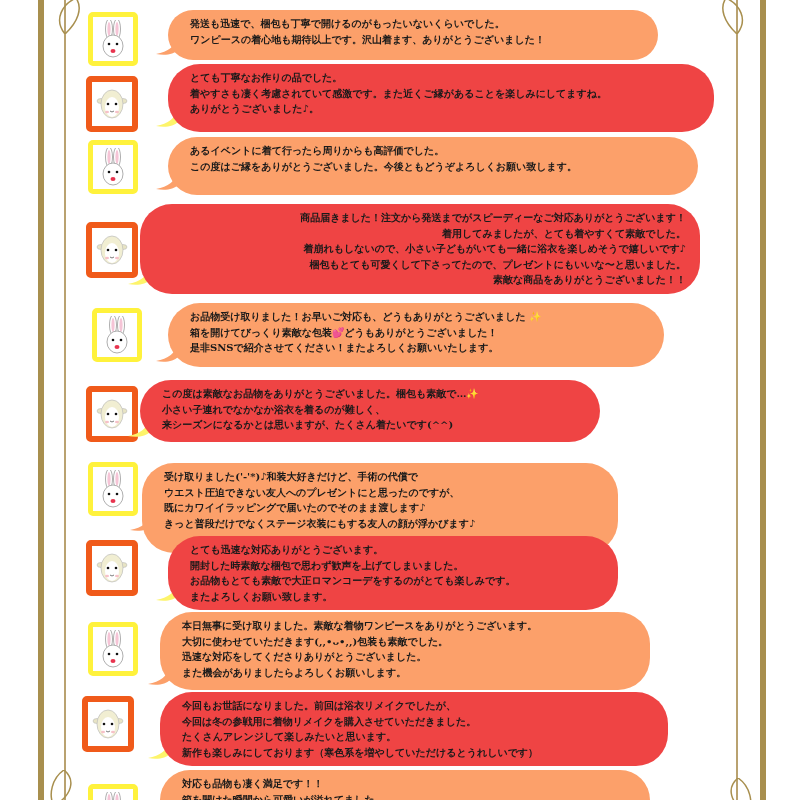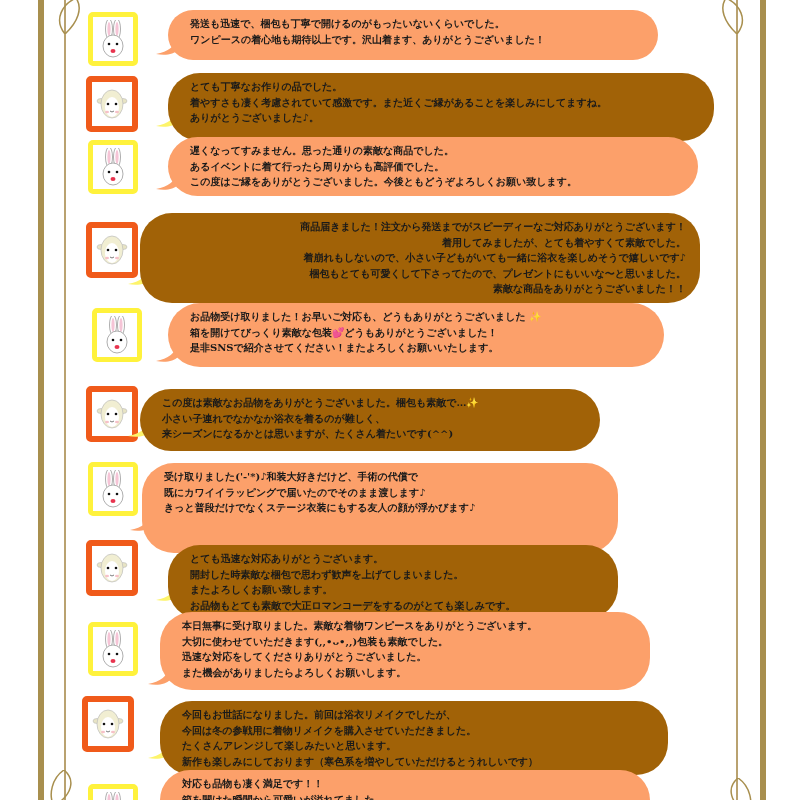--- a/index.html
+++ b/index.html
@@ -20,21 +20,21 @@
     background:#fff; display:flex; align-items:center; justify-content:center;
   }
   .avatar.rabbit { border:5px solid #fff23c; }
   .avatar.sheep  { border:6px solid #f05a1a; }
   .bubble {
     position:absolute; border-radius:32px;
     color:#1a1a1a; font-size:10px; line-height:15.6px; font-weight:bold;
     padding:6px 14px 6px 22px; box-sizing:border-box; white-space:nowrap;
   }
   .bubble.orange { background:#fca06a; }
-  .bubble.yellow { background:#a16207;margin-top:9px; }
+  .bubble.yellow { background:#ef4444; }
   .tail { position:absolute; width:22px; height:22px; }
   .bubble .line { display:block; }
 </style>
 </head>
 <body>
 
 <div class="frame-line frame-outer-l"></div>
 <div class="frame-line frame-inner-l"></div>
 <div class="frame-line frame-outer-r"></div>
 <div class="frame-line frame-inner-r"></div>
@@ -111,21 +111,20 @@
     <div class="review">
       <div class="avatar rabbit" style="left: 88px; top: 140px;">
         <svg width="36" height="38" viewBox="0 0 36 38">
           <use href="#rabbit"></use>
         </svg>
       </div>
       <svg class="tail" style="left: 156px; top: 169px;">
         <path d="M22 2 C20 12 12 18 0 20 C10 22 18 20 22 16 Z" fill="#fca06a"></path>
       </svg>
       <div class="bubble orange" style="left: 168px; top: 137px; width: 530px; min-height: 58px;">
-        <span class="line">遅くなってすみません。思った通りの素敵な商品でした。</span>
         <span class="line">あるイベントに着て行ったら周りからも高評価でした。</span>
         <span class="line">この度はご縁をありがとうございました。今後ともどうぞよろしくお願い致します。</span>
       </div>
     </div>
     <div class="review">
       <div class="avatar sheep" style="left: 86px; top: 222px;">
         <svg width="36" height="38" viewBox="0 0 36 38">
           <use href="#sheep"></use>
         </svg>
       </div>
@@ -174,38 +173,39 @@
       <div class="avatar rabbit" style="left: 88px; top: 462px;">
         <svg width="36" height="38" viewBox="0 0 36 38">
           <use href="#rabbit"></use>
         </svg>
       </div>
       <svg class="tail" style="left: 130px; top: 510px;">
         <path d="M22 2 C20 12 12 18 0 20 C10 22 18 20 22 16 Z" fill="#fca06a"></path>
       </svg>
       <div class="bubble orange" style="left: 142px; top: 446px; width: 476px; min-height: 90px; margin-top: 17px;">
         <span class="line">受け取りました('-'*)♪和装大好きだけど、手術の代償で</span>
+        <span class="line">ウエスト圧迫できない友人へのプレゼントにと思ったのですが、</span>
         <span class="line">既にカワイイラッピングで届いたのでそのまま渡します♪</span>
         <span class="line">きっと普段だけでなくステージ衣装にもする友人の顔が浮かびます♪</span>
       </div>
     </div>
     <div class="review">
       <div class="avatar sheep" style="left: 86px; top: 540px;">
         <svg width="36" height="38" viewBox="0 0 36 38">
           <use href="#sheep"></use>
         </svg>
       </div>
       <svg class="tail" style="left: 156px; top: 580px;">
         <path d="M22 2 C20 12 12 18 0 20 C10 22 18 20 22 16 Z" fill="#fdf46a"></path>
       </svg>
       <div class="bubble yellow" style="left: 168px; top: 536px; width: 450px; min-height: 70px;">
         <span class="line">とても迅速な対応ありがとうございます。</span>
         <span class="line">開封した時素敵な梱包で思わず歓声を上げてしまいました。</span>
+        <span class="line">お品物もとても素敵で大正ロマンコーデをするのがとても楽しみです。</span>
         <span class="line">またよろしくお願い致します。</span>
-        <span class="line">お品物もとても素敵で大正ロマンコーデをするのがとても楽しみです。</span>
       </div>
     </div>
     <div class="review">
       <div class="avatar rabbit" style="left: 88px; top: 622px;">
         <svg width="36" height="38" viewBox="0 0 36 38">
           <use href="#rabbit"></use>
         </svg>
       </div>
       <svg class="tail" style="left: 148px; top: 664px;">
         <path d="M22 2 C20 12 12 18 0 20 C10 22 18 20 22 16 Z" fill="#fca06a"></path>

